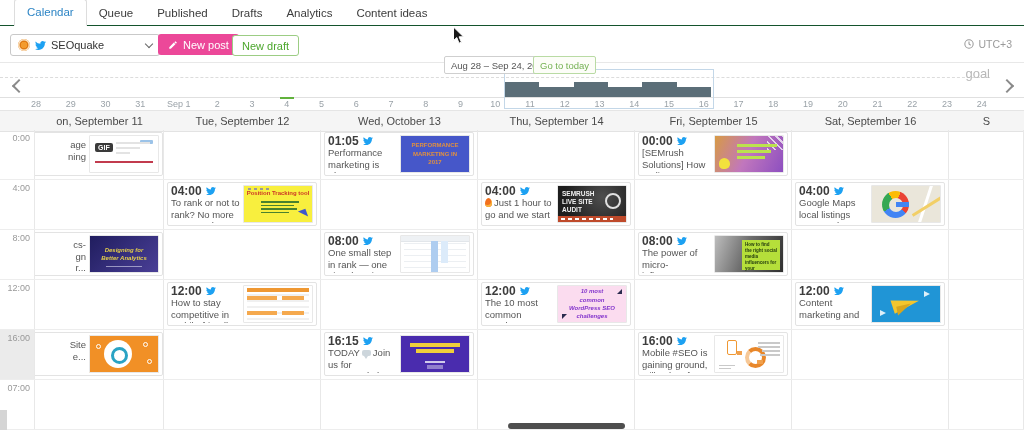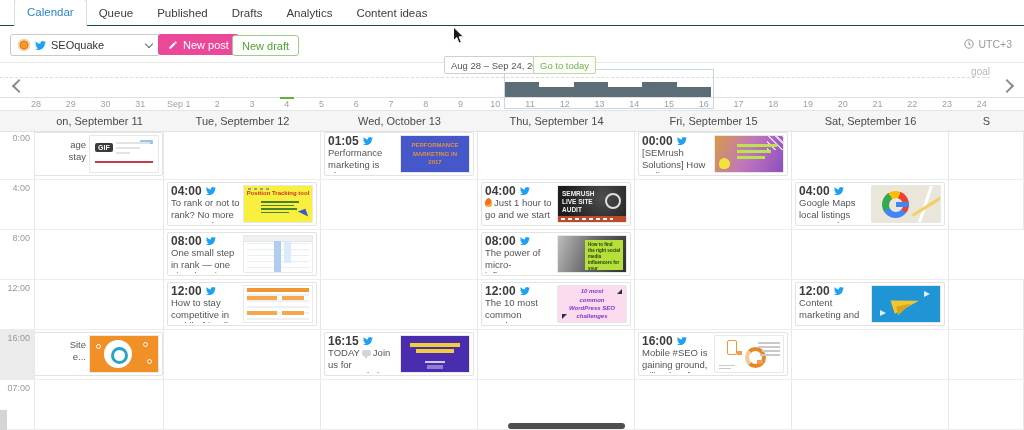--- a/index.html
+++ b/index.html
@@ -20,21 +20,21 @@
   .chev{margin-left:auto;width:5px;height:5px;border-right:1.4px solid #666;border-bottom:1.4px solid #666;
        transform:rotate(45deg);margin-top:-3px;}
   .btn-newpost{position:absolute;left:158px;top:8px;height:21px;background:#ec4899;color:#fff;font-size:11px;
        border-radius:3px;display:flex;align-items:center;gap:5px;padding:0 10px;cursor:pointer;}
   .btn-newdraft{position:absolute;left:232px;top:9px;height:19px;border:1px solid #9ccd84;color:#4da72e;font-size:11px;
        border-radius:3px;display:flex;align-items:center;padding:0 9px;background:#fff;cursor:pointer;}
   .timezone{position:absolute;right:12px;top:12px;display:flex;gap:4px;align-items:center;color:#9a9a9a;font-size:10.5px;cursor:pointer;}
   
   .timeline{position:absolute;top:62px;left:0;right:0;height:48px;border-top:1px solid #e8e8e8;background:#fff;}
   .goal-line{position:absolute;top:14px;left:0;right:34px;border-top:1px dashed #dcdcdc;}
-  .goal-label{position:absolute;right:34px;top:3px;font-size:10px;color:#b8b8b8;}
+  .goal-label{position:absolute;right:34px;top:3px;font-size:13px;color:#b8b8b8;}
   .tl-axis{position:absolute;bottom:13px;left:0;right:0;border-top:1px solid #e0e0e0;}
   .tl-days{position:absolute;left:28px;right:34px;bottom:0;height:12px;display:flex;justify-content:space-between;}
   .tl-day{font-size:9px;color:#9aa2a8;min-width:16px;text-align:center;position:relative;cursor:pointer;}
   .tl-day.tl-today::before{content:"";position:absolute;top:-2px;left:1px;right:1px;height:2px;background:#61b23c;}
   .tl-bars{position:absolute;left:505px;width:206px;bottom:14px;display:flex;align-items:flex-end;}
   .tl-bar{flex:1;background:#5b6e78;}
   .tl-selection{position:absolute;left:504px;width:208px;top:6px;height:38px;border:1px solid #c3d7e8;z-index:2;}
   .tl-arrow{position:absolute;top:18px;width:8px;height:8px;border-left:2px solid #8a8a8a;border-bottom:2px solid #8a8a8a;cursor:pointer;}
   .tl-arrow.left{left:14px;transform:rotate(45deg);}
   .tl-arrow.right{right:12px;transform:rotate(-135deg);}
@@ -268,21 +268,21 @@
     </div>
 
   <div class="cal-body">
 
     <div class="cal-row">
       <div class="gutter">0:00</div>
       <div class="cell">
         <div class="post clipped">
           <div class="post-left">
               <div class="post-text">age
-stay</div>
+ning</div>
             </div>
           <div class="thumb th-gif">
             <span class="bluebit"></span>
               <span class="ln l1"></span>
               <span class="ln l2"></span>
               <span class="ln l3"></span>
             <span class="redline"></span>
             <span class="gif-badge">GIF</span>
           </div>
         </div>
@@ -392,20 +392,32 @@
               <span class="g-inner"></span>
               <span class="g-bar"></span>
           </div>
         </div>
       </div>
       <div class="cell"></div>
     </div>
 
     <div class="cal-row">
       <div class="gutter">8:00</div>
+      <div class="cell">
+        <div class="post clipped">
+          <div class="post-left">
+              <div class="post-text">cs-
+gn
+r...</div>
+            </div>
+          <div class="thumb th-analytics">
+              <span>Designing for Better Analytics</span>
+            </div>
+        </div>
+      </div>
       <div class="cell"></div>
       <div class="cell">
         <div class="post">
           <div class="post-left">
             <div class="post-time-row">
                 <span class="post-time">08:00</span>
                 <svg class="tw-sm" viewBox="0 0 24 24">
                   <path fill="#1da1f2" d="M23.9 4.6c-.9.4-1.8.7-2.8.8 1-.6 1.8-1.6 2.2-2.7-1 .6-2 1-3.1 1.2-.9-1-2.2-1.6-3.6-1.6-2.7 0-4.9 2.2-4.9 4.9 0 .4 0 .8.1 1.1C7.7 8.1 4.1 6.1 1.6 3.2c-.4.7-.7 1.6-.7 2.5 0 1.7.9 3.2 2.2 4.1-.8 0-1.6-.2-2.2-.6v.1c0 2.4 1.7 4.4 3.9 4.8-.4.1-.8.2-1.3.2-.3 0-.6 0-.9-.1.6 2 2.4 3.4 4.6 3.4-1.7 1.3-3.8 2.1-6.1 2.1-.4 0-.8 0-1.2-.1 2.2 1.4 4.8 2.2 7.6 2.2 9.1 0 14-7.5 14-14v-.6c1-.7 1.8-1.6 2.4-2.6z"></path>
                 </svg>
               </div>

